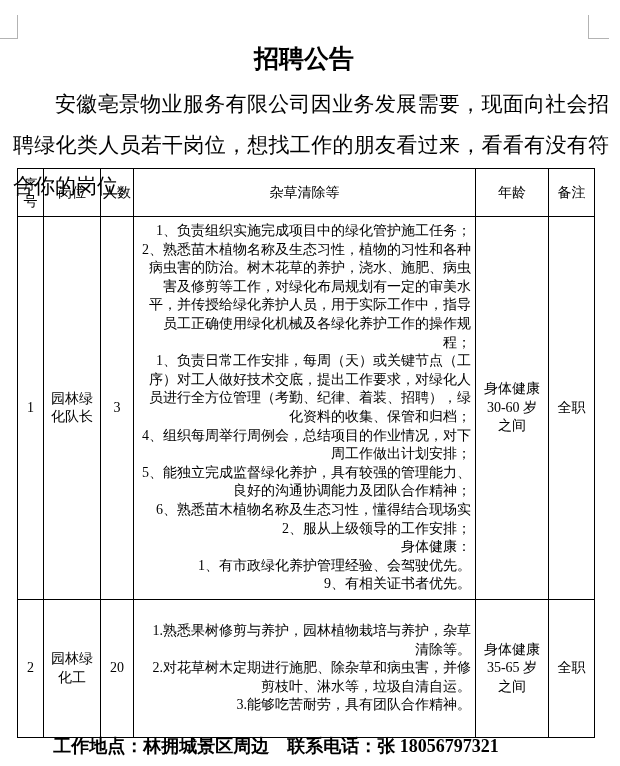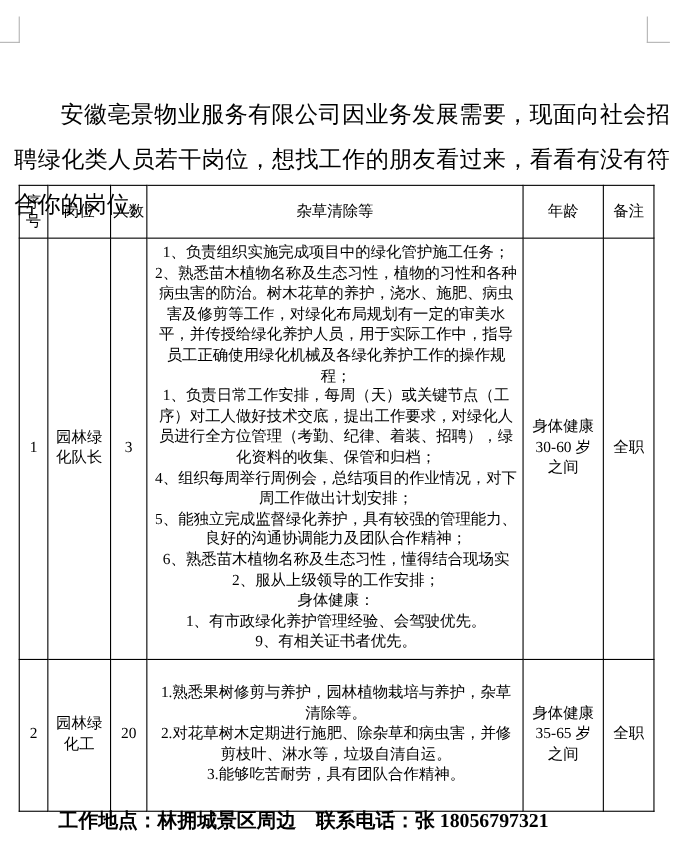--- a/index.html
+++ b/index.html
@@ -71,21 +71,21 @@
   .job-table thead tr { height: 48px; }
   .job-table th { line-height: 17px; text-align: center; }
   tr.row-1 { height: 383px; }
   tr.row-2 { height: 138px; }
   td.cc {
     text-align: center;
     line-height: 18.5px;
   }
   td.pre { white-space: pre-line; }
   td.req {
-    text-align: center;
+    text-align: right;
     padding: 2px 4px 2px 6px;
     line-height: 18.6px;
   }
   td.req .item { margin: 0; }
   .doc-footer {
     position: absolute;
     top: 733px;
     left: 0;
     width: 552px;
     margin: 0;
@@ -96,20 +96,21 @@
   }
 </style>
 </head>
 <body>
 
 <div class="page">
 
   <div class="mark mark-tl"></div>
   <div class="mark mark-tr"></div>
 
+  <h1 class="doc-title">招聘公告</h1>
 
   <p class="intro">安徽亳景物业服务有限公司因业务发展需要，现面向社会招聘绿化类人员若干岗位，想找工作的朋友看过来，看看有没有符合你的岗位。</p>
 
   <table class="job-table">
     <colgroup>
       <col style="width:26px">
       <col style="width:57px">
       <col style="width:33px">
       <col style="width:342px">
       <col style="width:73px">

